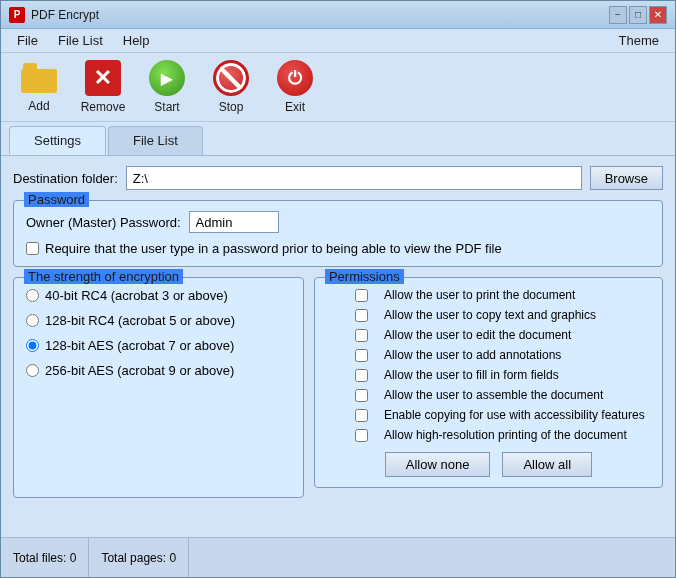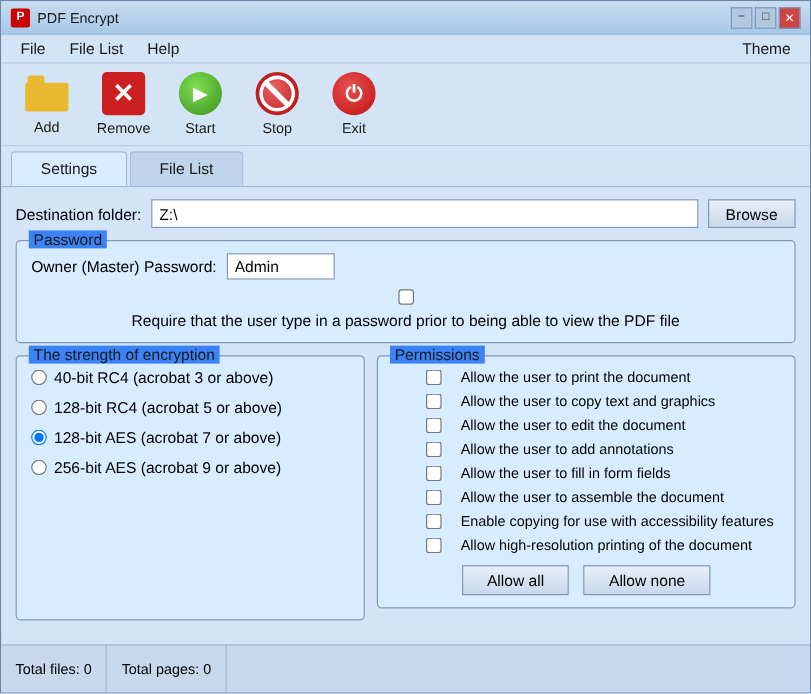--- a/index.html
+++ b/index.html
@@ -323,21 +323,20 @@
       height: 22px;
       padding: 2px 6px;
       border: 1px solid #8098b8;
       background: white;
       font-size: 13px;
     }
     .checkbox-row {
       display: flex;
       align-items: center;
       gap: 6px;
-      flex-direction: column;
     }
     .checkbox-row input[type=checkbox] { margin: 0; }
 
     
     .two-col {
       display: flex;
       gap: 10px;
     }
     .col-left { flex: 1; }
     .col-right { flex: 1.2; }
@@ -550,22 +549,22 @@
           </div>
           <div class="perm-row">
             <input type="checkbox" style="">
             <span class="perm-label">Enable copying for use with accessibility features</span>
           </div>
           <div class="perm-row">
             <input type="checkbox" style="">
             <span class="perm-label">Allow high-resolution printing of the document</span>
           </div>
           <div class="allow-buttons">
+            <button class="allow-btn">Allow none</button>
             <button class="allow-btn">Allow all</button>
-            <button class="allow-btn">Allow none</button>
           </div>
         </div>
       </div>
 
     </div>
   </div>
 
   <div class="status-bar">
     <div class="status-cell">Total files: 0</div>
     <div class="status-cell">Total pages: 0</div>

